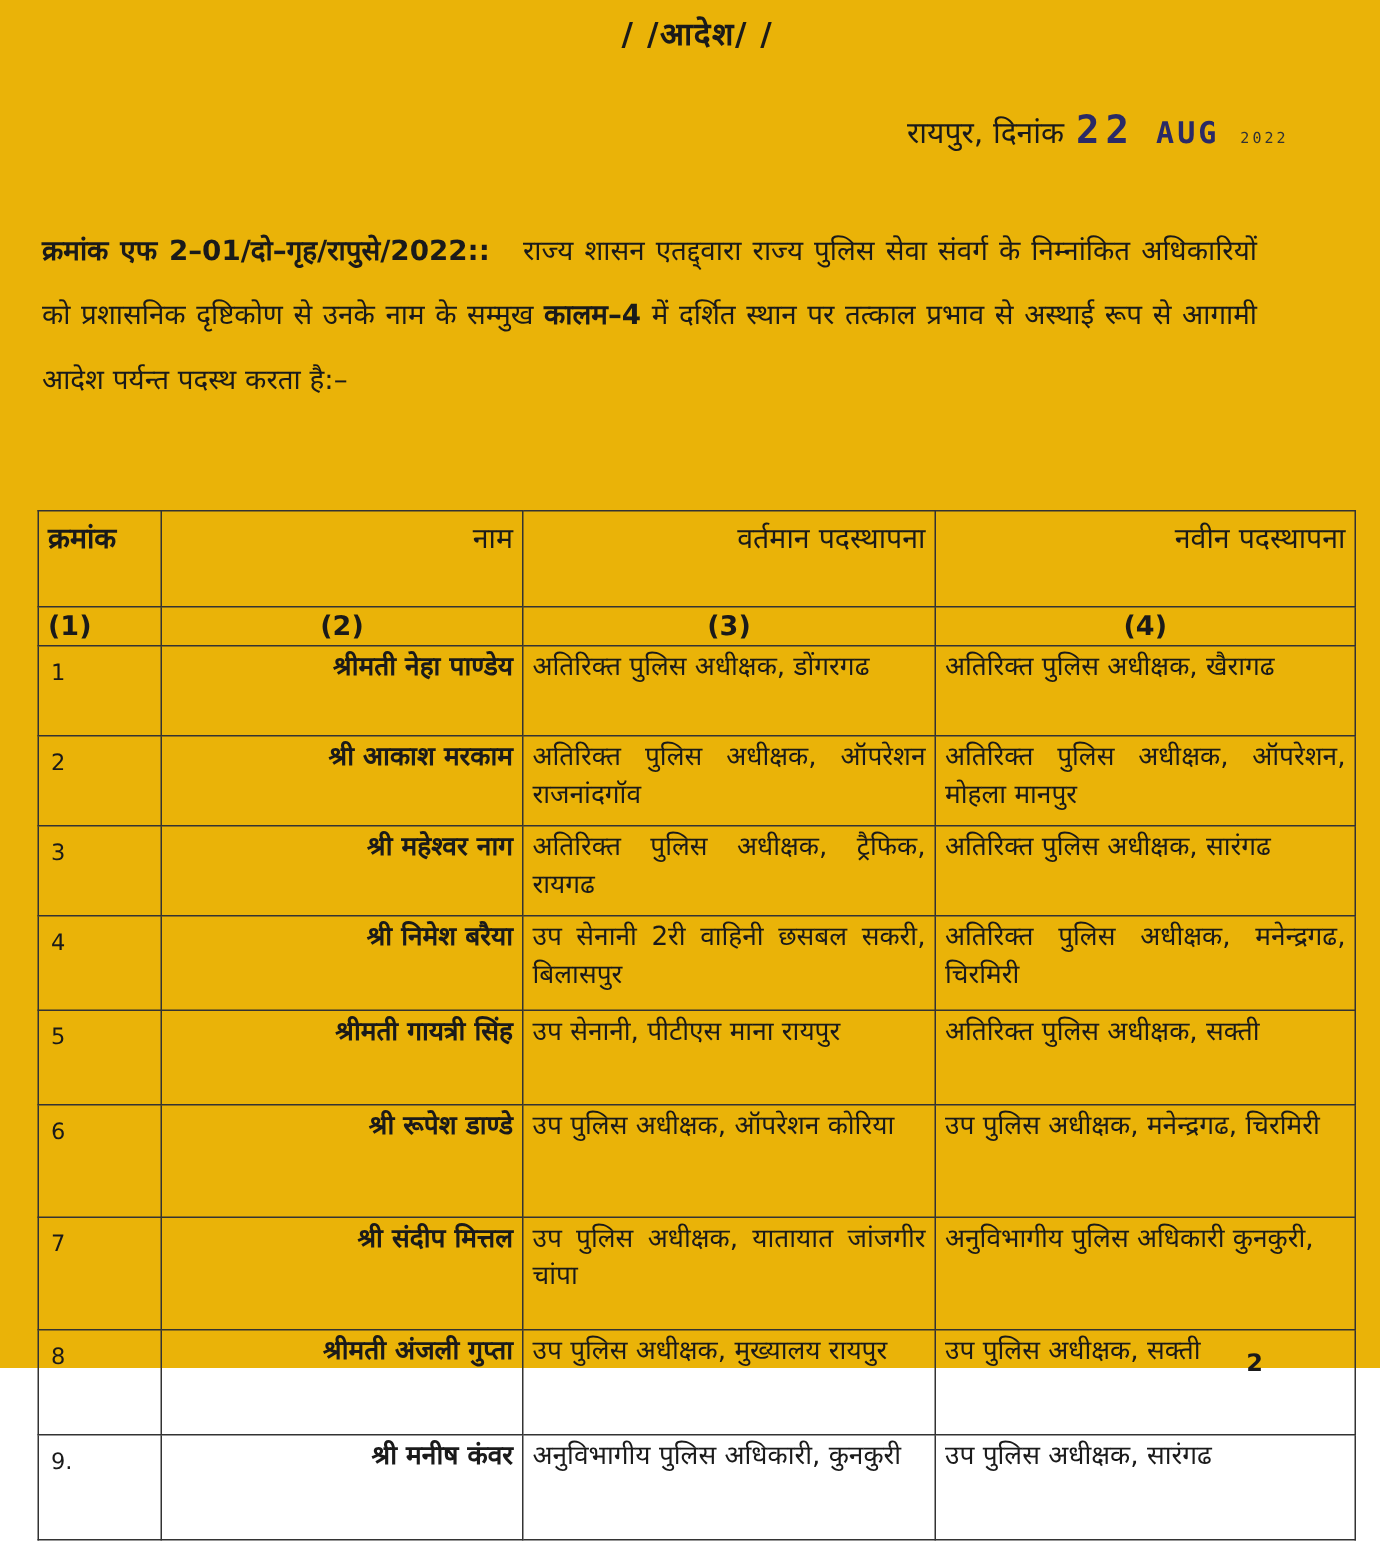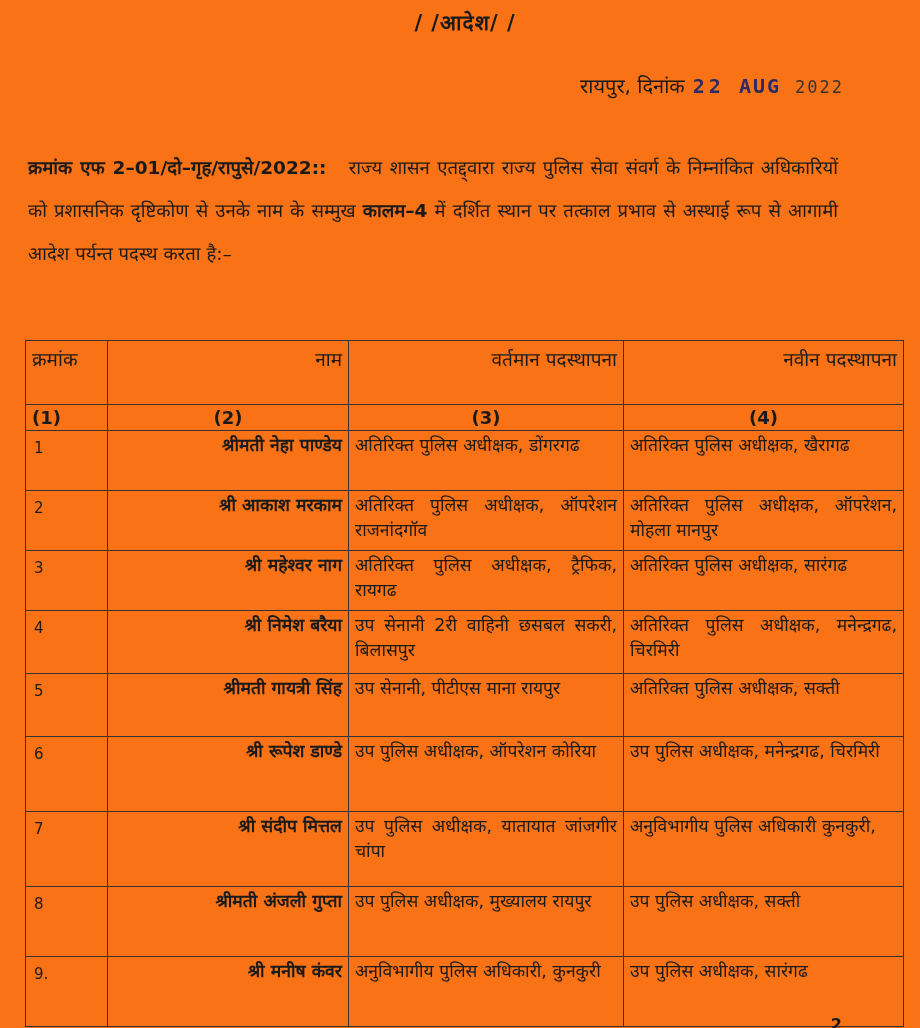--- a/index.html
+++ b/index.html
@@ -12,54 +12,54 @@
       height: 1028px;
       position: relative;
       overflow: hidden;
       font-family: "DejaVu Sans", "Liberation Sans", sans-serif;
       color: #1a1a1a;
     }
     .page {
       position: absolute;
       left: 0; top: 0;
       width: 920px;
-      height: 1028px;
-      background: #f97316;
+      height: 912px;
+      background: #eab308;
     }
     .heading {
       position: absolute;
       top: 8px;
       left: 0;
       width: 100%;
       text-align: center;
       font-size: 21px;
       font-weight: 600;
       letter-spacing: 1px;
       padding-left: 10px;
       box-sizing: border-box;
     }
     .date-line {
       position: absolute;
       top: 72px;
-      right: 76px;
+      right: 61px;
       font-size: 20px;
       white-space: nowrap;
       display: flex;
       align-items: baseline;
       gap: 8px;
     }
     .date-stamp {
       font-family: "DejaVu Sans Mono", "Liberation Mono", monospace;
       font-weight: 700;
       color: #2a2a66;
       letter-spacing: 2px;
       font-size: 20px;
     }
-    .date-stamp .day { font-size: 20px; letter-spacing: 4px; }
-    .date-stamp .year { font-size: 17px; font-weight: 400; color: #333; }
+    .date-stamp .day { font-size: 26px; letter-spacing: 4px; }
+    .date-stamp .year { font-size: 10px; font-weight: 400; color: #333; }
     .body-para {
       position: absolute;
       top: 146px;
       left: 28px;
       width: 810px;
       font-size: 18.5px;
       line-height: 43px;
       text-align: justify;
       text-align-last: left;
     }
@@ -81,21 +81,21 @@
       vertical-align: top;
       padding: 2px 6px;
       font-weight: 400;
     }
     table.orders th {
       height: 55px;
       text-align: right;
       padding-top: 6px;
       font-size: 19px;
     }
-    table.orders th.first { text-align: left; }
+    table.orders th.first { text-align: left; font-weight: bold; }
     table.orders tr.numrow td {
       height: 25px;
       text-align: center;
       font-weight: 600;
       font-size: 18px;
       padding-top: 0;
       padding-bottom: 0;
     }
     table.orders tr.numrow td.first { text-align: left; }
     table.orders td.sr { font-size: 15px; padding-top: 5px; padding-left: 8px; }

